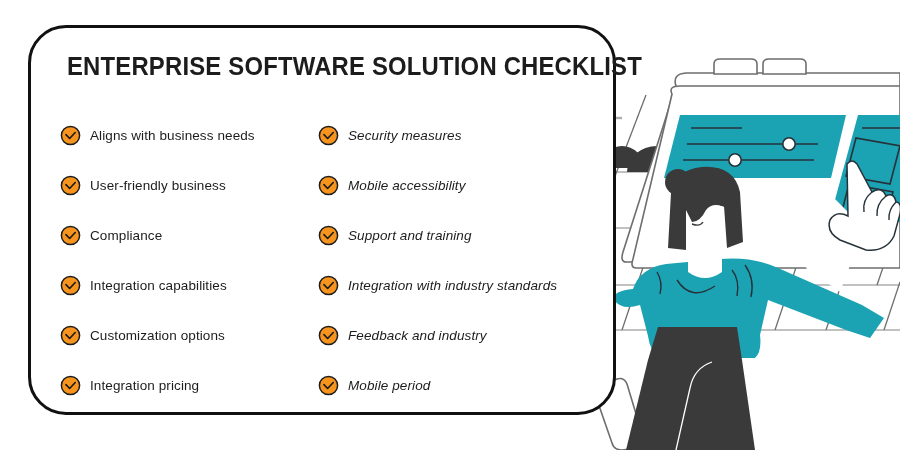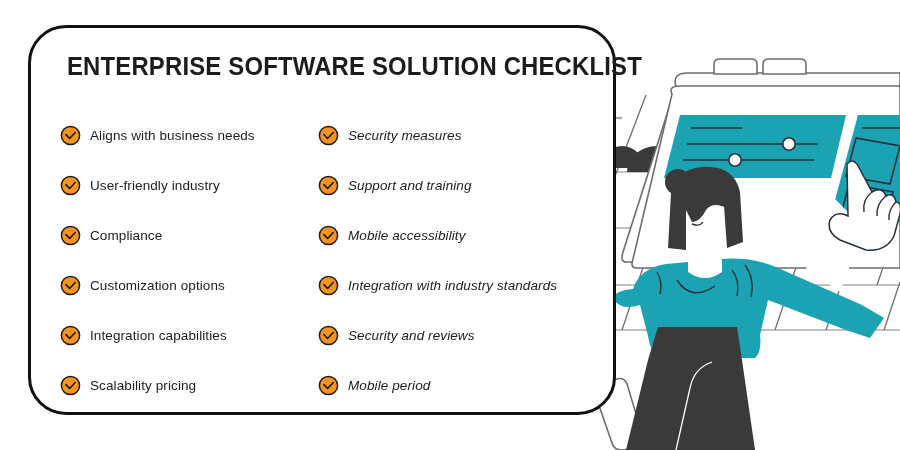--- a/index.html
+++ b/index.html
@@ -244,96 +244,96 @@
             <path d="M6.8 11 L11 15.4 L17.4 8.6" fill="none" stroke="#1C1C1C" stroke-width="1.9" stroke-linecap="round" stroke-linejoin="round"></path>
           </svg>
           <span class="check-label">Aligns with business needs</span>
         </div>
 
         <div class="check-row">
           <svg class="check-icon" viewBox="0 0 24 24">
             <circle cx="12" cy="12" r="10.4" fill="#F7941E" stroke="#1C1C1C" stroke-width="1.7"></circle>
             <path d="M6.8 11 L11 15.4 L17.4 8.6" fill="none" stroke="#1C1C1C" stroke-width="1.9" stroke-linecap="round" stroke-linejoin="round"></path>
           </svg>
-          <span class="check-label">User-friendly industry</span>
+          <span class="check-label">User-friendly business</span>
         </div>
 
         <div class="check-row">
           <svg class="check-icon" viewBox="0 0 24 24">
             <circle cx="12" cy="12" r="10.4" fill="#F7941E" stroke="#1C1C1C" stroke-width="1.7"></circle>
             <path d="M6.8 11 L11 15.4 L17.4 8.6" fill="none" stroke="#1C1C1C" stroke-width="1.9" stroke-linecap="round" stroke-linejoin="round"></path>
           </svg>
           <span class="check-label">Compliance</span>
         </div>
 
         <div class="check-row">
           <svg class="check-icon" viewBox="0 0 24 24">
             <circle cx="12" cy="12" r="10.4" fill="#F7941E" stroke="#1C1C1C" stroke-width="1.7"></circle>
             <path d="M6.8 11 L11 15.4 L17.4 8.6" fill="none" stroke="#1C1C1C" stroke-width="1.9" stroke-linecap="round" stroke-linejoin="round"></path>
           </svg>
+          <span class="check-label">Integration capabilities</span>
+        </div>
+
+        <div class="check-row">
+          <svg class="check-icon" viewBox="0 0 24 24">
+            <circle cx="12" cy="12" r="10.4" fill="#F7941E" stroke="#1C1C1C" stroke-width="1.7"></circle>
+            <path d="M6.8 11 L11 15.4 L17.4 8.6" fill="none" stroke="#1C1C1C" stroke-width="1.9" stroke-linecap="round" stroke-linejoin="round"></path>
+          </svg>
           <span class="check-label">Customization options</span>
         </div>
 
         <div class="check-row">
           <svg class="check-icon" viewBox="0 0 24 24">
             <circle cx="12" cy="12" r="10.4" fill="#F7941E" stroke="#1C1C1C" stroke-width="1.7"></circle>
             <path d="M6.8 11 L11 15.4 L17.4 8.6" fill="none" stroke="#1C1C1C" stroke-width="1.9" stroke-linecap="round" stroke-linejoin="round"></path>
           </svg>
-          <span class="check-label">Integration capabilities</span>
-        </div>
-
-        <div class="check-row">
-          <svg class="check-icon" viewBox="0 0 24 24">
-            <circle cx="12" cy="12" r="10.4" fill="#F7941E" stroke="#1C1C1C" stroke-width="1.7"></circle>
-            <path d="M6.8 11 L11 15.4 L17.4 8.6" fill="none" stroke="#1C1C1C" stroke-width="1.9" stroke-linecap="round" stroke-linejoin="round"></path>
-          </svg>
-          <span class="check-label">Scalability pricing</span>
+          <span class="check-label">Integration pricing</span>
         </div>
       </div>
 
       <div class="col col-right">
 
         <div class="check-row">
           <svg class="check-icon" viewBox="0 0 24 24">
             <circle cx="12" cy="12" r="10.4" fill="#F7941E" stroke="#1C1C1C" stroke-width="1.7"></circle>
             <path d="M6.8 11 L11 15.4 L17.4 8.6" fill="none" stroke="#1C1C1C" stroke-width="1.9" stroke-linecap="round" stroke-linejoin="round"></path>
           </svg>
           <span class="check-label">Security measures</span>
         </div>
 
         <div class="check-row">
           <svg class="check-icon" viewBox="0 0 24 24">
             <circle cx="12" cy="12" r="10.4" fill="#F7941E" stroke="#1C1C1C" stroke-width="1.7"></circle>
             <path d="M6.8 11 L11 15.4 L17.4 8.6" fill="none" stroke="#1C1C1C" stroke-width="1.9" stroke-linecap="round" stroke-linejoin="round"></path>
           </svg>
+          <span class="check-label">Mobile accessibility</span>
+        </div>
+
+        <div class="check-row">
+          <svg class="check-icon" viewBox="0 0 24 24">
+            <circle cx="12" cy="12" r="10.4" fill="#F7941E" stroke="#1C1C1C" stroke-width="1.7"></circle>
+            <path d="M6.8 11 L11 15.4 L17.4 8.6" fill="none" stroke="#1C1C1C" stroke-width="1.9" stroke-linecap="round" stroke-linejoin="round"></path>
+          </svg>
           <span class="check-label">Support and training</span>
         </div>
 
         <div class="check-row">
           <svg class="check-icon" viewBox="0 0 24 24">
             <circle cx="12" cy="12" r="10.4" fill="#F7941E" stroke="#1C1C1C" stroke-width="1.7"></circle>
             <path d="M6.8 11 L11 15.4 L17.4 8.6" fill="none" stroke="#1C1C1C" stroke-width="1.9" stroke-linecap="round" stroke-linejoin="round"></path>
           </svg>
-          <span class="check-label">Mobile accessibility</span>
-        </div>
-
-        <div class="check-row">
-          <svg class="check-icon" viewBox="0 0 24 24">
-            <circle cx="12" cy="12" r="10.4" fill="#F7941E" stroke="#1C1C1C" stroke-width="1.7"></circle>
-            <path d="M6.8 11 L11 15.4 L17.4 8.6" fill="none" stroke="#1C1C1C" stroke-width="1.9" stroke-linecap="round" stroke-linejoin="round"></path>
-          </svg>
           <span class="check-label">Integration with industry standards</span>
         </div>
 
         <div class="check-row">
           <svg class="check-icon" viewBox="0 0 24 24">
             <circle cx="12" cy="12" r="10.4" fill="#F7941E" stroke="#1C1C1C" stroke-width="1.7"></circle>
             <path d="M6.8 11 L11 15.4 L17.4 8.6" fill="none" stroke="#1C1C1C" stroke-width="1.9" stroke-linecap="round" stroke-linejoin="round"></path>
           </svg>
-          <span class="check-label">Security and reviews</span>
+          <span class="check-label">Feedback and industry</span>
         </div>
 
         <div class="check-row">
           <svg class="check-icon" viewBox="0 0 24 24">
             <circle cx="12" cy="12" r="10.4" fill="#F7941E" stroke="#1C1C1C" stroke-width="1.7"></circle>
             <path d="M6.8 11 L11 15.4 L17.4 8.6" fill="none" stroke="#1C1C1C" stroke-width="1.9" stroke-linecap="round" stroke-linejoin="round"></path>
           </svg>
           <span class="check-label">Mobile period</span>
         </div>
       </div>

